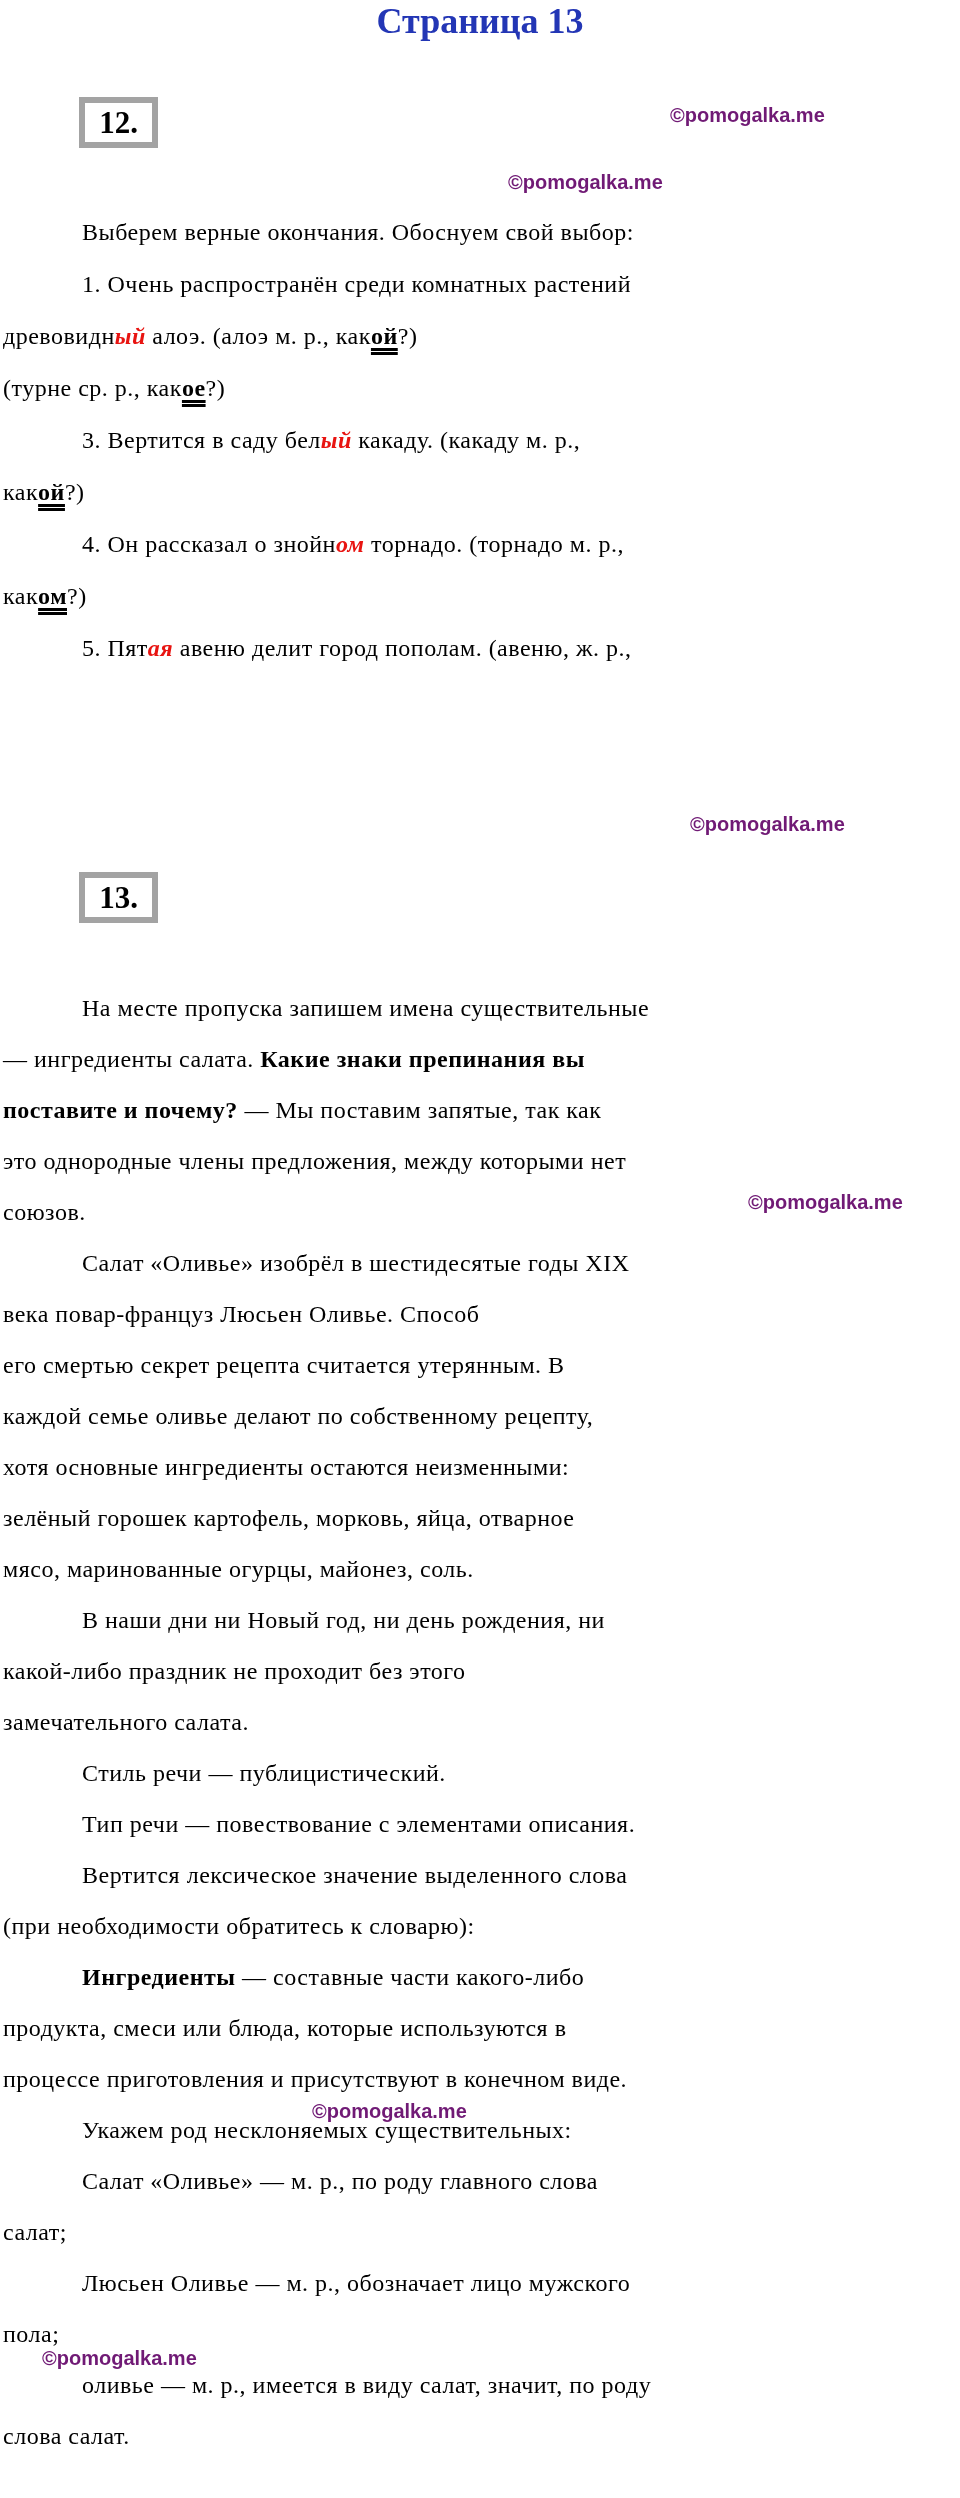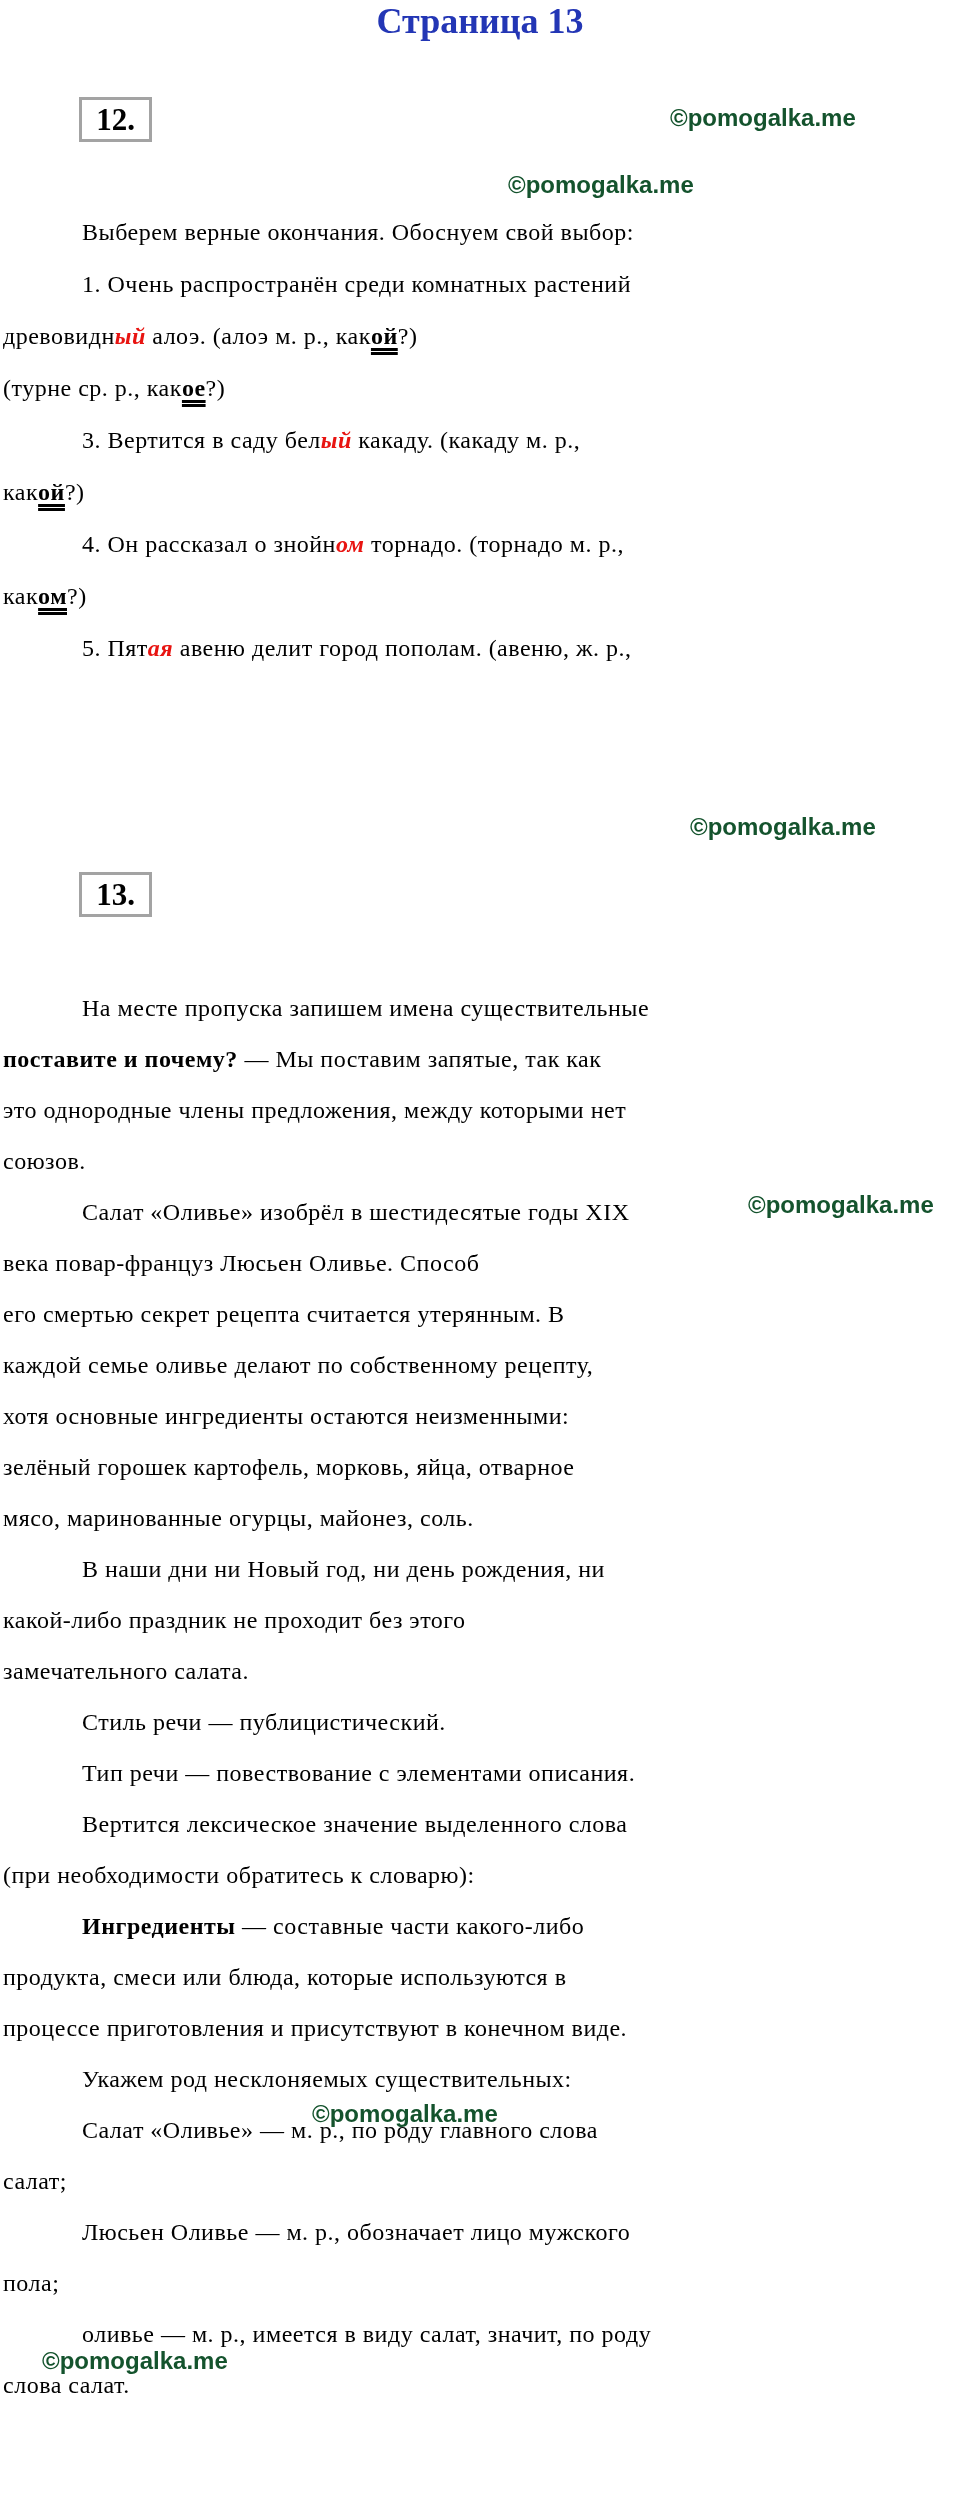--- a/index.html
+++ b/index.html
@@ -10,30 +10,30 @@
     color:#000;
   }
   .page-title{
     position:absolute;top:0;left:0;width:960px;
     text-align:center;margin:0;
     font-size:36px;font-weight:bold;
     font-family:"Liberation Serif", serif;
   }
   .badge{
     position:absolute;
-    border:3px solid #a3a3a3;
+    border:6px solid #a3a3a3;
     width:67px;height:39px;
     display:flex;align-items:center;justify-content:center;
     font-size:31px;font-weight:bold;
     background:#fff;
   }
   .watermark{
     position:absolute;
     font-family:"Liberation Sans", sans-serif;
-    font-weight:bold;font-size:24px;color:#14532d;
+    font-weight:bold;font-size:20px;color:#701a75;
     white-space:nowrap;
   }
   .section{position:absolute;left:3px;width:954px;}
   .line{
     white-space:nowrap;
     font-size:24px;
     letter-spacing:0.5px;
   }
   .line.indent{padding-left:79px;}
   .seg-red{font-weight:bold;font-style:italic;}
@@ -66,20 +66,21 @@
       <div class="line" style="height: 52px; line-height: 52px;"><span>древовидн</span><span class="seg-red" style="color: rgb(232, 20, 17);">ый</span><span> алоэ. (алоэ м. р., как</span><span class="seg-udbl">ой</span><span>?)</span></div>
       <div class="line" style="height: 52px; line-height: 52px;"><span>(турне ср. р., как</span><span class="seg-udbl">ое</span><span>?)</span></div>
       <div class="line indent" style="height: 52px; line-height: 52px;"><span>3. Вертится в саду бел</span><span class="seg-red" style="color: rgb(232, 20, 17);">ый</span><span> какаду. (какаду м. р.,</span></div>
       <div class="line" style="height: 52px; line-height: 52px;"><span>как</span><span class="seg-udbl">ой</span><span>?)</span></div>
       <div class="line indent" style="height: 52px; line-height: 52px;"><span>4. Он рассказал о знойн</span><span class="seg-red" style="color: rgb(232, 20, 17);">ом</span><span> торнадо. (торнадо м. р.,</span></div>
       <div class="line" style="height: 52px; line-height: 52px;"><span>как</span><span class="seg-udbl">ом</span><span>?)</span></div>
       <div class="line indent" style="height: 52px; line-height: 52px;"><span>5. Пят</span><span class="seg-red" style="color: rgb(232, 20, 17);">ая</span><span> авеню делит город пополам. (авеню, ж. р.,</span></div>
     </div>
     <div class="section" style="top: 983px;">
       <div class="line indent" style="height: 51px; line-height: 51px;"><span>На месте пропуска запишем имена существительные</span></div>
+      <div class="line" style="height: 51px; line-height: 51px;"><span>— ингредиенты салата. </span><span class="seg-bold">Какие знаки препинания вы</span></div>
       <div class="line" style="height: 51px; line-height: 51px;"><span class="seg-bold">поставите и почему?</span><span> — Мы поставим запятые, так как</span></div>
       <div class="line" style="height: 51px; line-height: 51px;"><span>это однородные члены предложения, между которыми нет</span></div>
       <div class="line" style="height: 51px; line-height: 51px;"><span>союзов.</span></div>
       <div class="line indent" style="height: 51px; line-height: 51px;"><span>Салат «Оливье» изобрёл в шестидесятые годы XIX</span></div>
       <div class="line" style="height: 51px; line-height: 51px;"><span>века повар-француз Люсьен Оливье. Способ</span></div>
       <div class="line" style="height: 51px; line-height: 51px;"><span>его смертью секрет рецепта считается утерянным. В</span></div>
       <div class="line" style="height: 51px; line-height: 51px;"><span>каждой семье оливье делают по собственному рецепту,</span></div>
       <div class="line" style="height: 51px; line-height: 51px;"><span>хотя основные ингредиенты остаются неизменными:</span></div>
       <div class="line" style="height: 51px; line-height: 51px;"><span>зелёный горошек картофель, морковь, яйца, отварное</span></div>
       <div class="line" style="height: 51px; line-height: 51px;"><span>мясо, маринованные огурцы, майонез, соль.</span></div>

